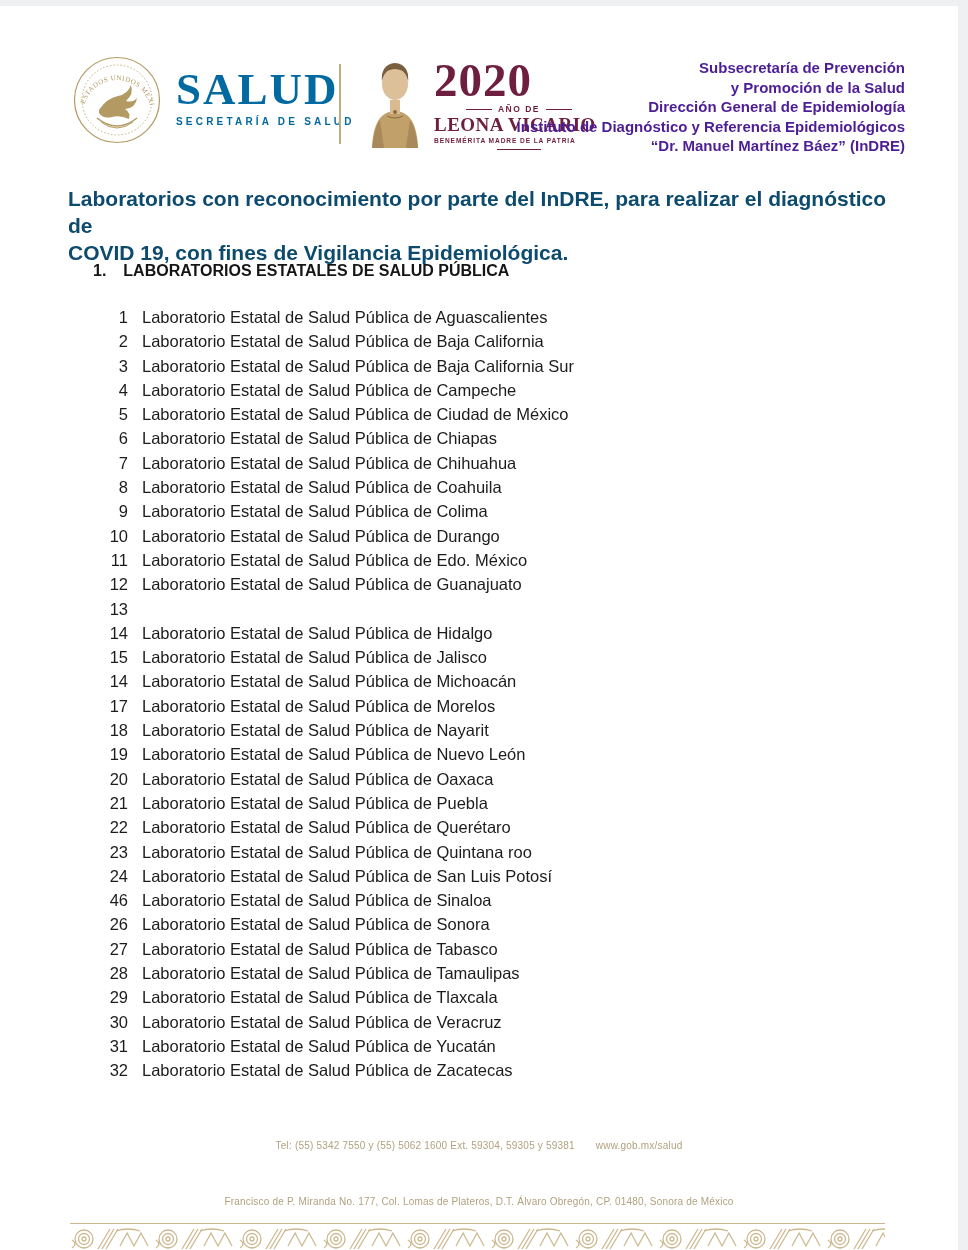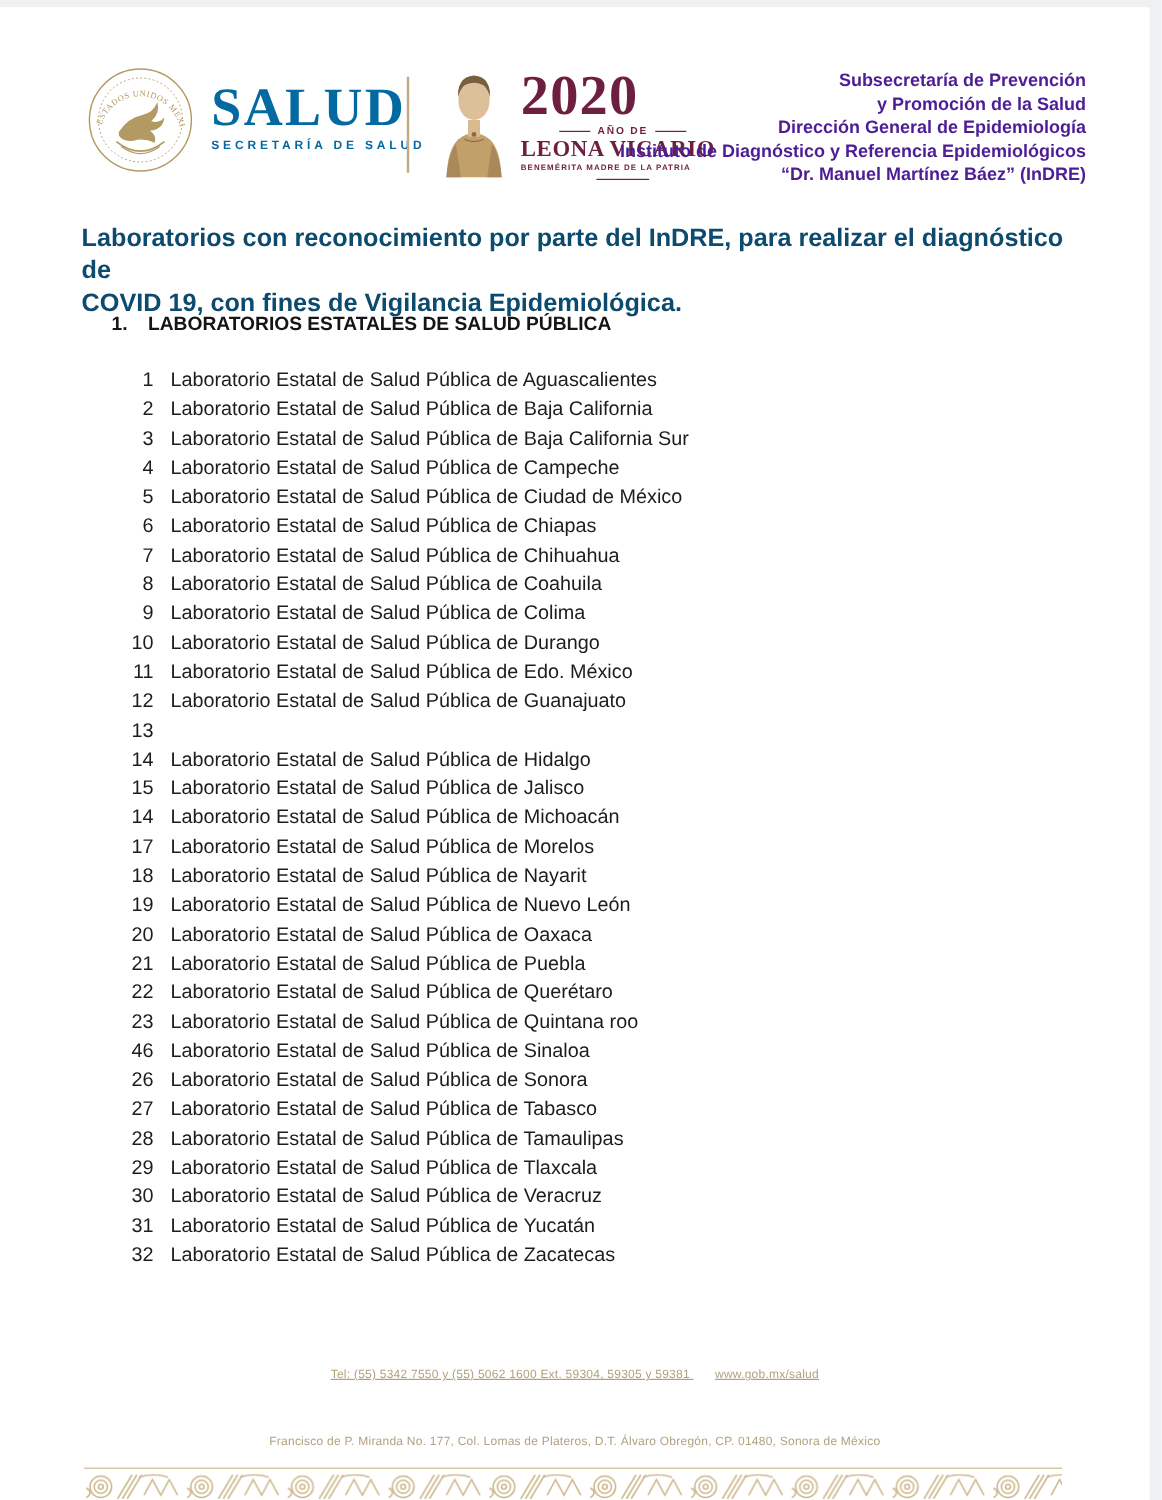--- a/index.html
+++ b/index.html
@@ -63,21 +63,21 @@
   }
   .lab-row{display:flex;}
   .lab-num{width:28px;text-align:right;flex:0 0 28px;}
   .lab-name{margin-left:14px;white-space:nowrap;}
   
   .footer-address,.footer-phone{
     position:absolute;left:0;width:958px;text-align:center;
     color:#b2a17f;font-size:10px;letter-spacing:0.2px;
   }
   .footer-address{top:1190px;}
-  .footer-phone{top:1134px;text-decoration:underline;}
+  .footer-phone{top:1134px;}
   .footer-phone .site{margin-left:18px;}
   .footer-rule{
     position:absolute;left:70px;top:1217px;width:815px;height:1px;background:#cdb88e;
   }
   .pattern-band{position:absolute;left:70px;top:1222px;width:815px;height:22px;overflow:hidden;}
 </style>
 </head>
 <body>
 
 <div class="page">
@@ -256,20 +256,24 @@
     <div class="lab-row">
       <span class="lab-num">22</span>
       <span class="lab-name">Laboratorio Estatal de Salud Pública de Querétaro</span>
     </div>
 
     <div class="lab-row">
       <span class="lab-num">23</span>
       <span class="lab-name">Laboratorio Estatal de Salud Pública de Quintana roo</span>
     </div>
 
+    <div class="lab-row">
+      <span class="lab-num">24</span>
+      <span class="lab-name">Laboratorio Estatal de Salud Pública de San Luis Potosí</span>
+    </div>
 
     <div class="lab-row">
       <span class="lab-num">46</span>
       <span class="lab-name">Laboratorio Estatal de Salud Pública de Sinaloa</span>
     </div>
 
     <div class="lab-row">
       <span class="lab-num">26</span>
       <span class="lab-name">Laboratorio Estatal de Salud Pública de Sonora</span>
     </div>

